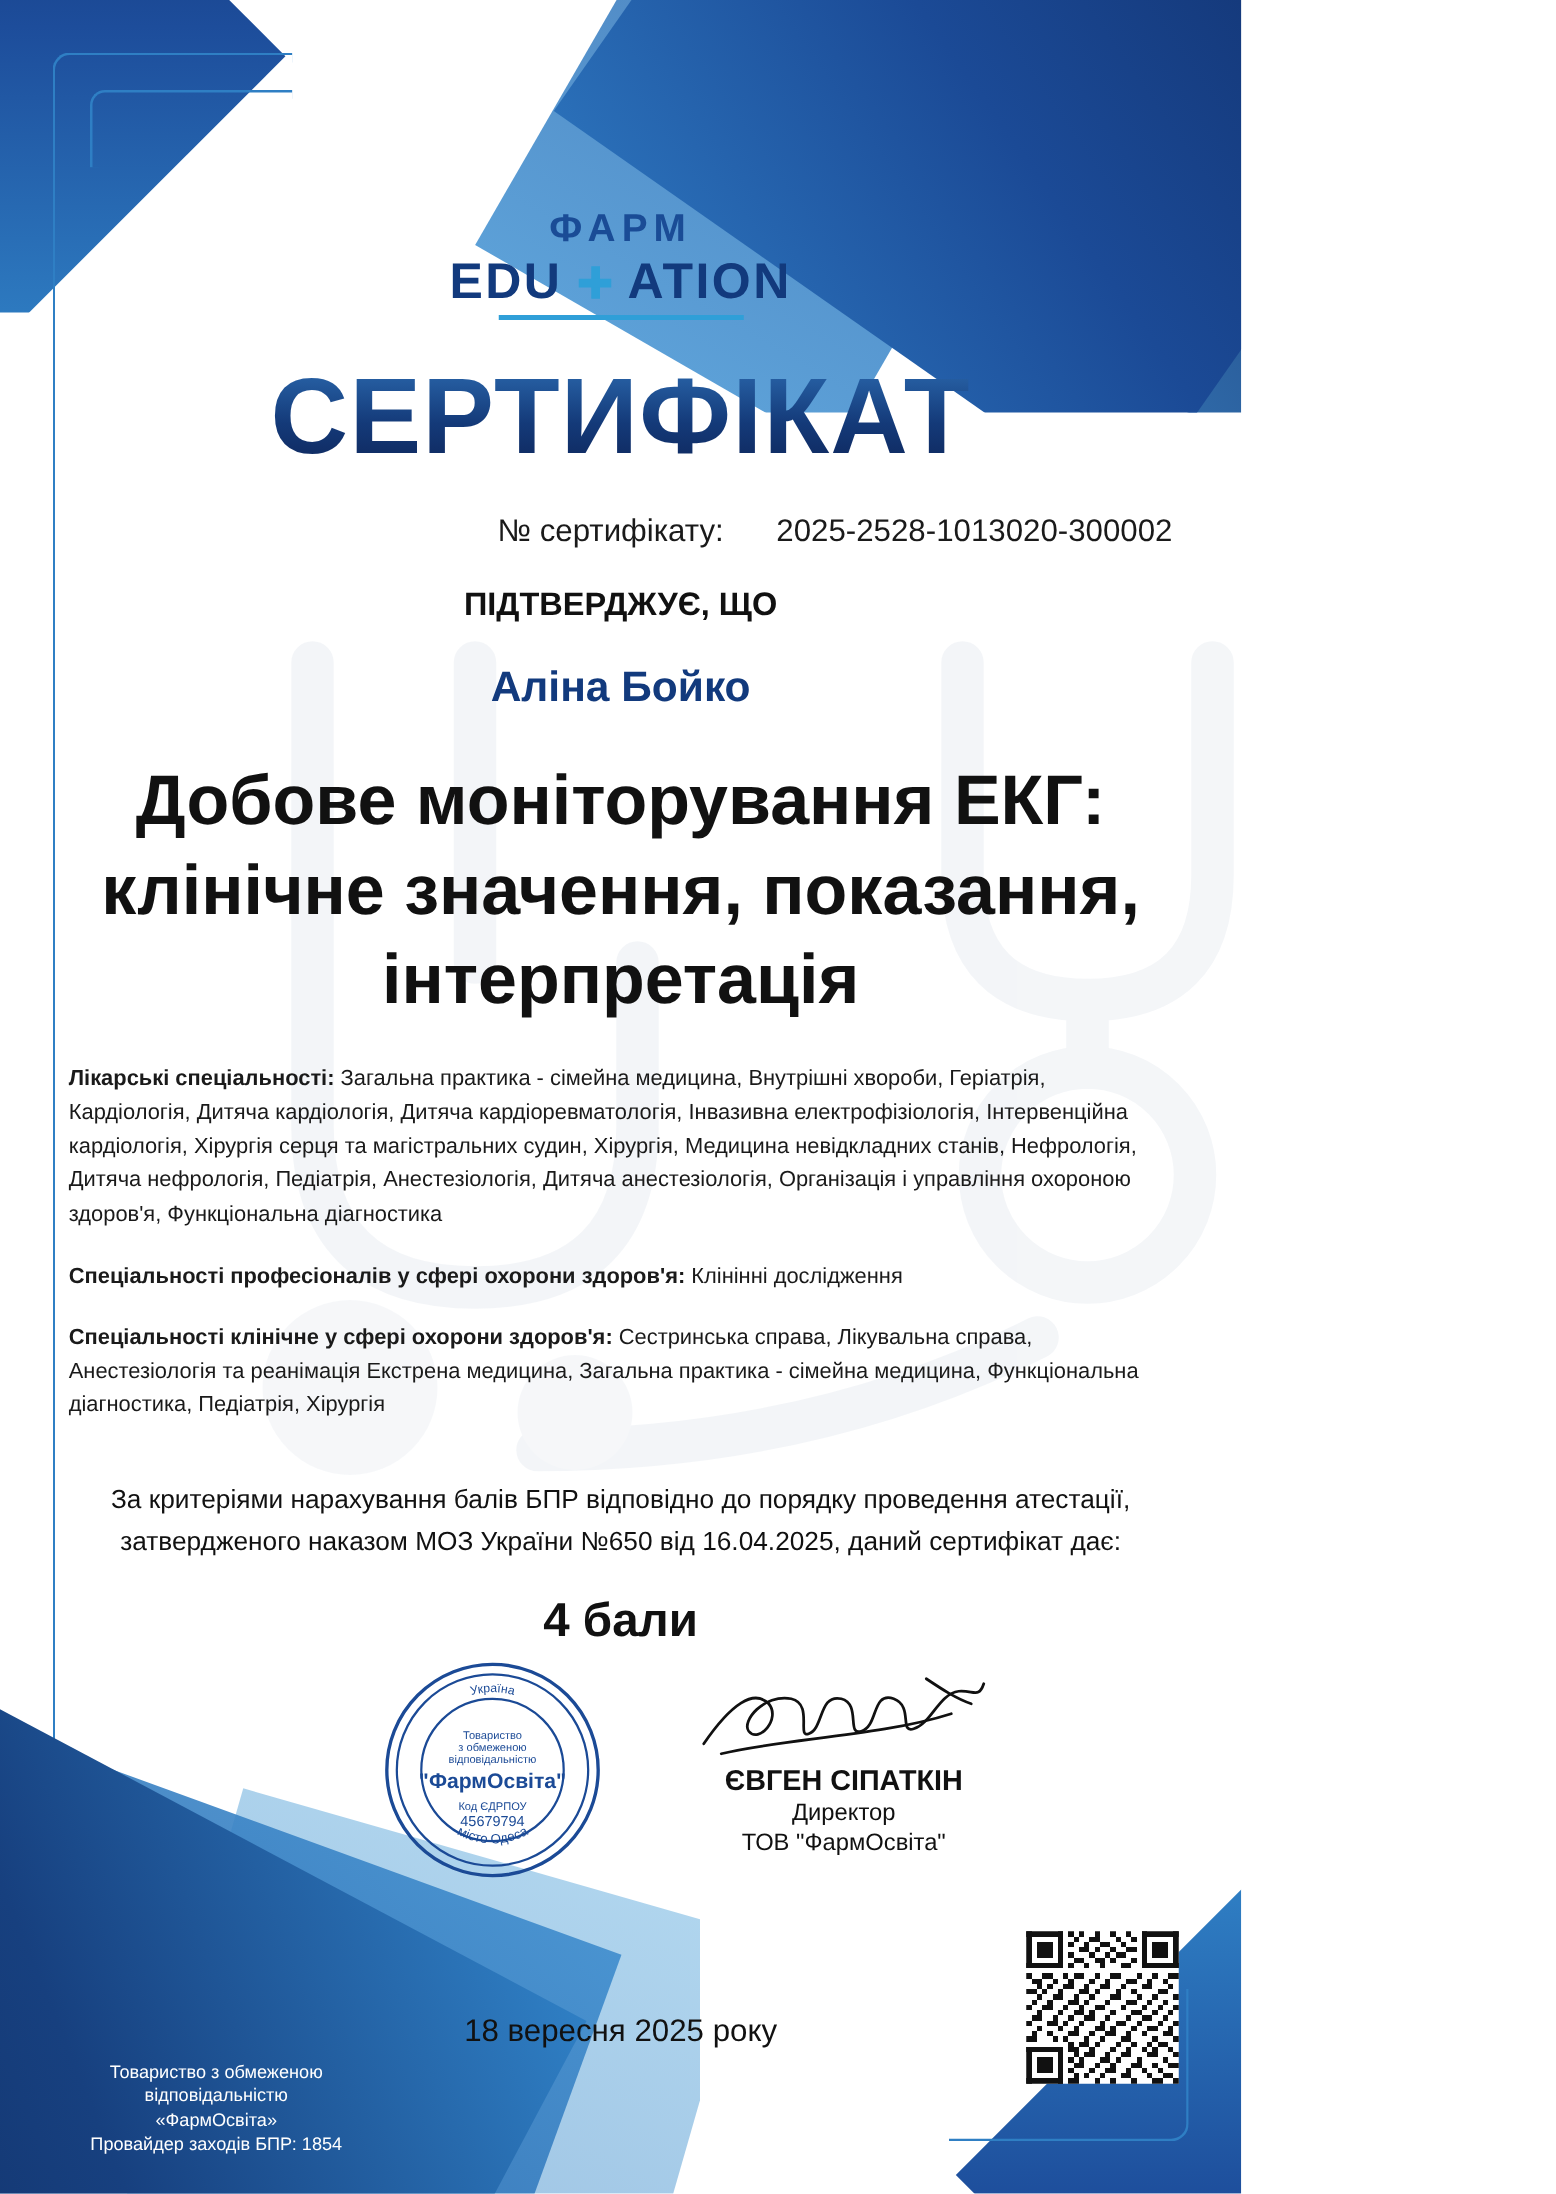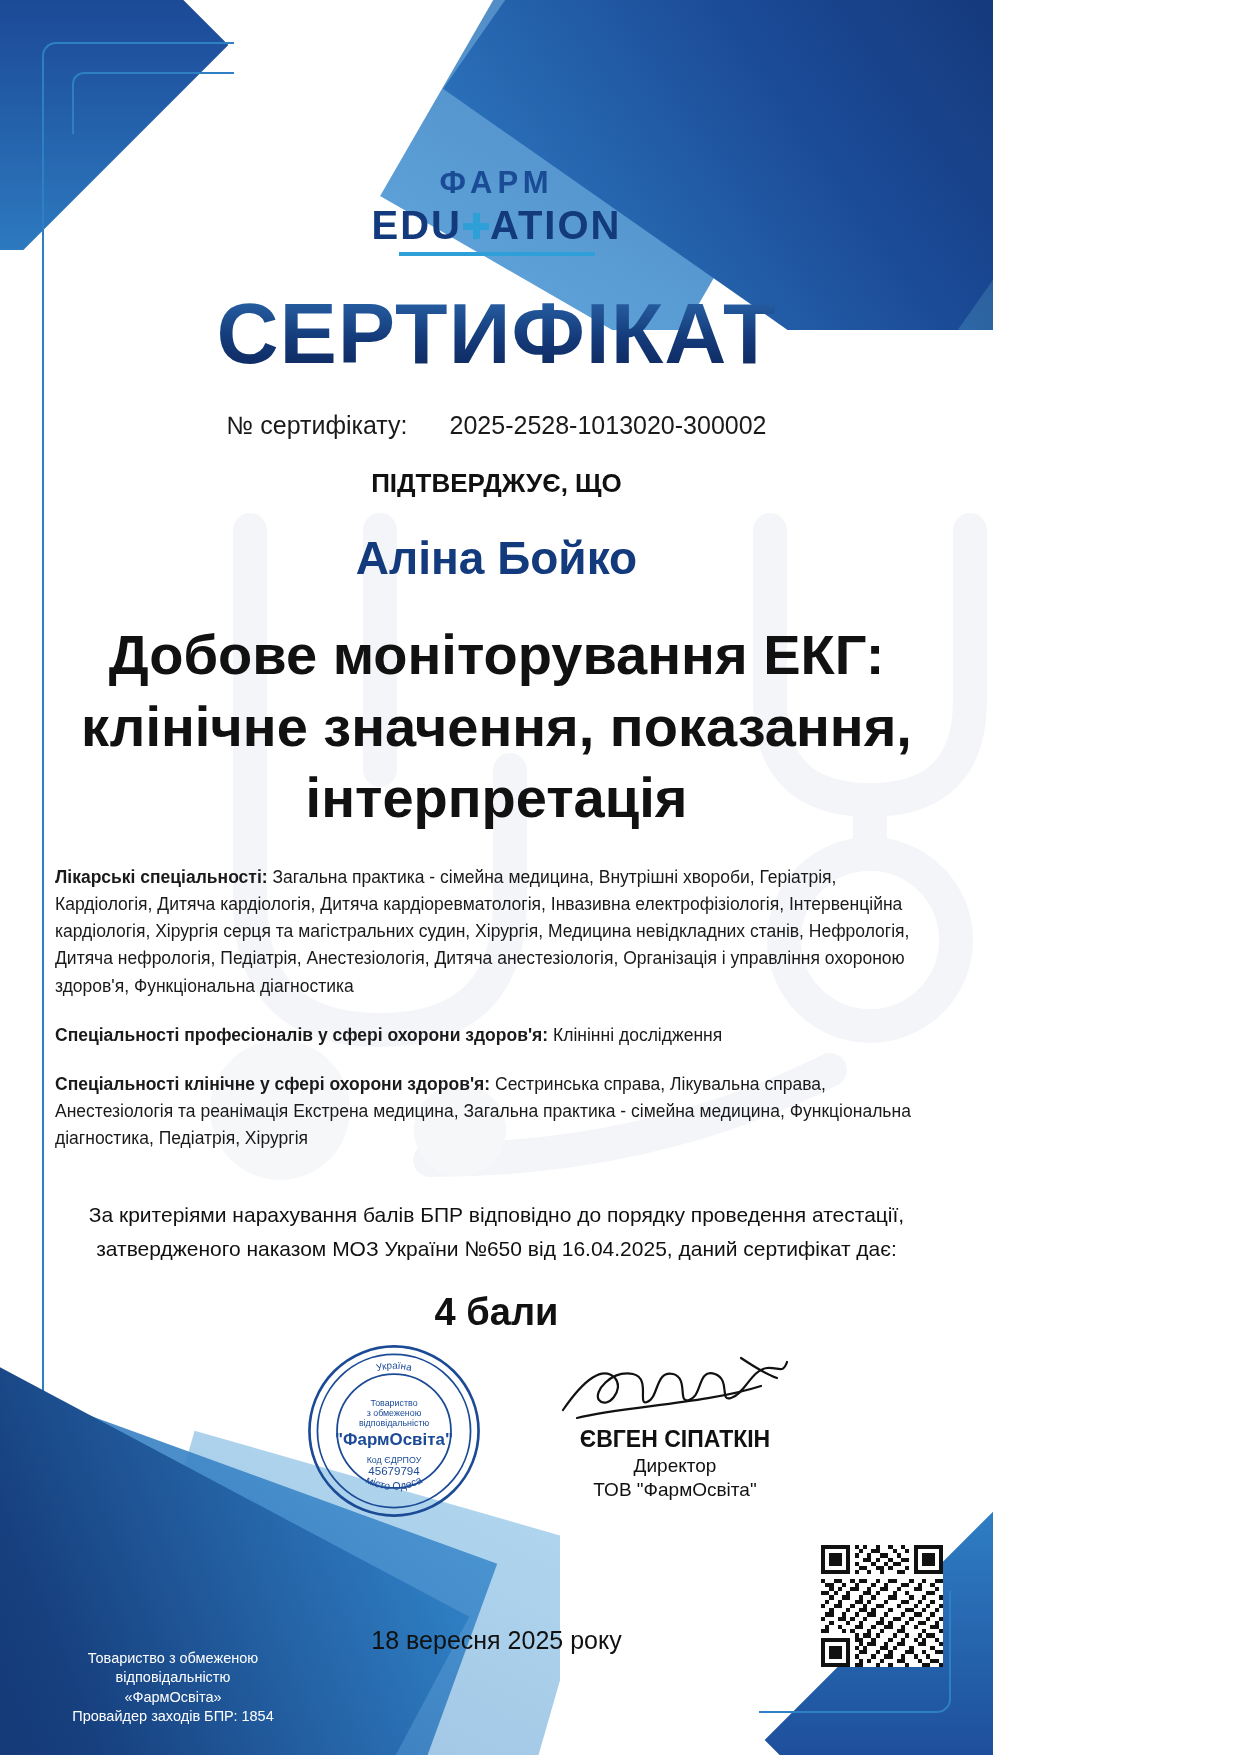--- a/index.html
+++ b/index.html
@@ -163,21 +163,21 @@
   .logo-farm {
     font-size: 31px;
     font-weight: bold;
     letter-spacing: 5px;
     color: #1a4c96;
   }
   .logo-edu-row {
     display: flex;
     justify-content: center;
     align-items: center;
-    gap: 1px;
+    gap: 13px;
     margin-top: 2px;
   }
   .logo-edu {
     font-size: 40px;
     font-weight: bold;
     letter-spacing: 2px;
     color: #123a7d;
   }
   .logo-cross {
     position: relative;
@@ -206,39 +206,39 @@
     letter-spacing: 1px;
     margin-top: 28px;
     background: linear-gradient(180deg, #2e6fb5 0%, #143a79 55%, #0d2356 100%);
     -webkit-background-clip: text;
     background-clip: text;
     color: transparent;
   }
 
   .cert-number-row {
     display: flex;
-    justify-content: center;
+    justify-content: flex-end;
     align-items: baseline;
     gap: 42px;
     margin-top: 28px;
     font-size: 25px;
     color: #1a1a1a;
   }
 
   .confirms {
     text-align: center;
     font-size: 26px;
     font-weight: bold;
     margin-top: 28px;
     color: #111;
   }
 
   .person {
     text-align: center;
-    font-size: 46px;
+    font-size: 34px;
     font-weight: bold;
     margin-top: 32px;
     color: #123a7d;
   }
 
   .participation {
     text-align: center;
     font-size: 23px;
     margin-top: 26px;
     color: #1a1a1a;

